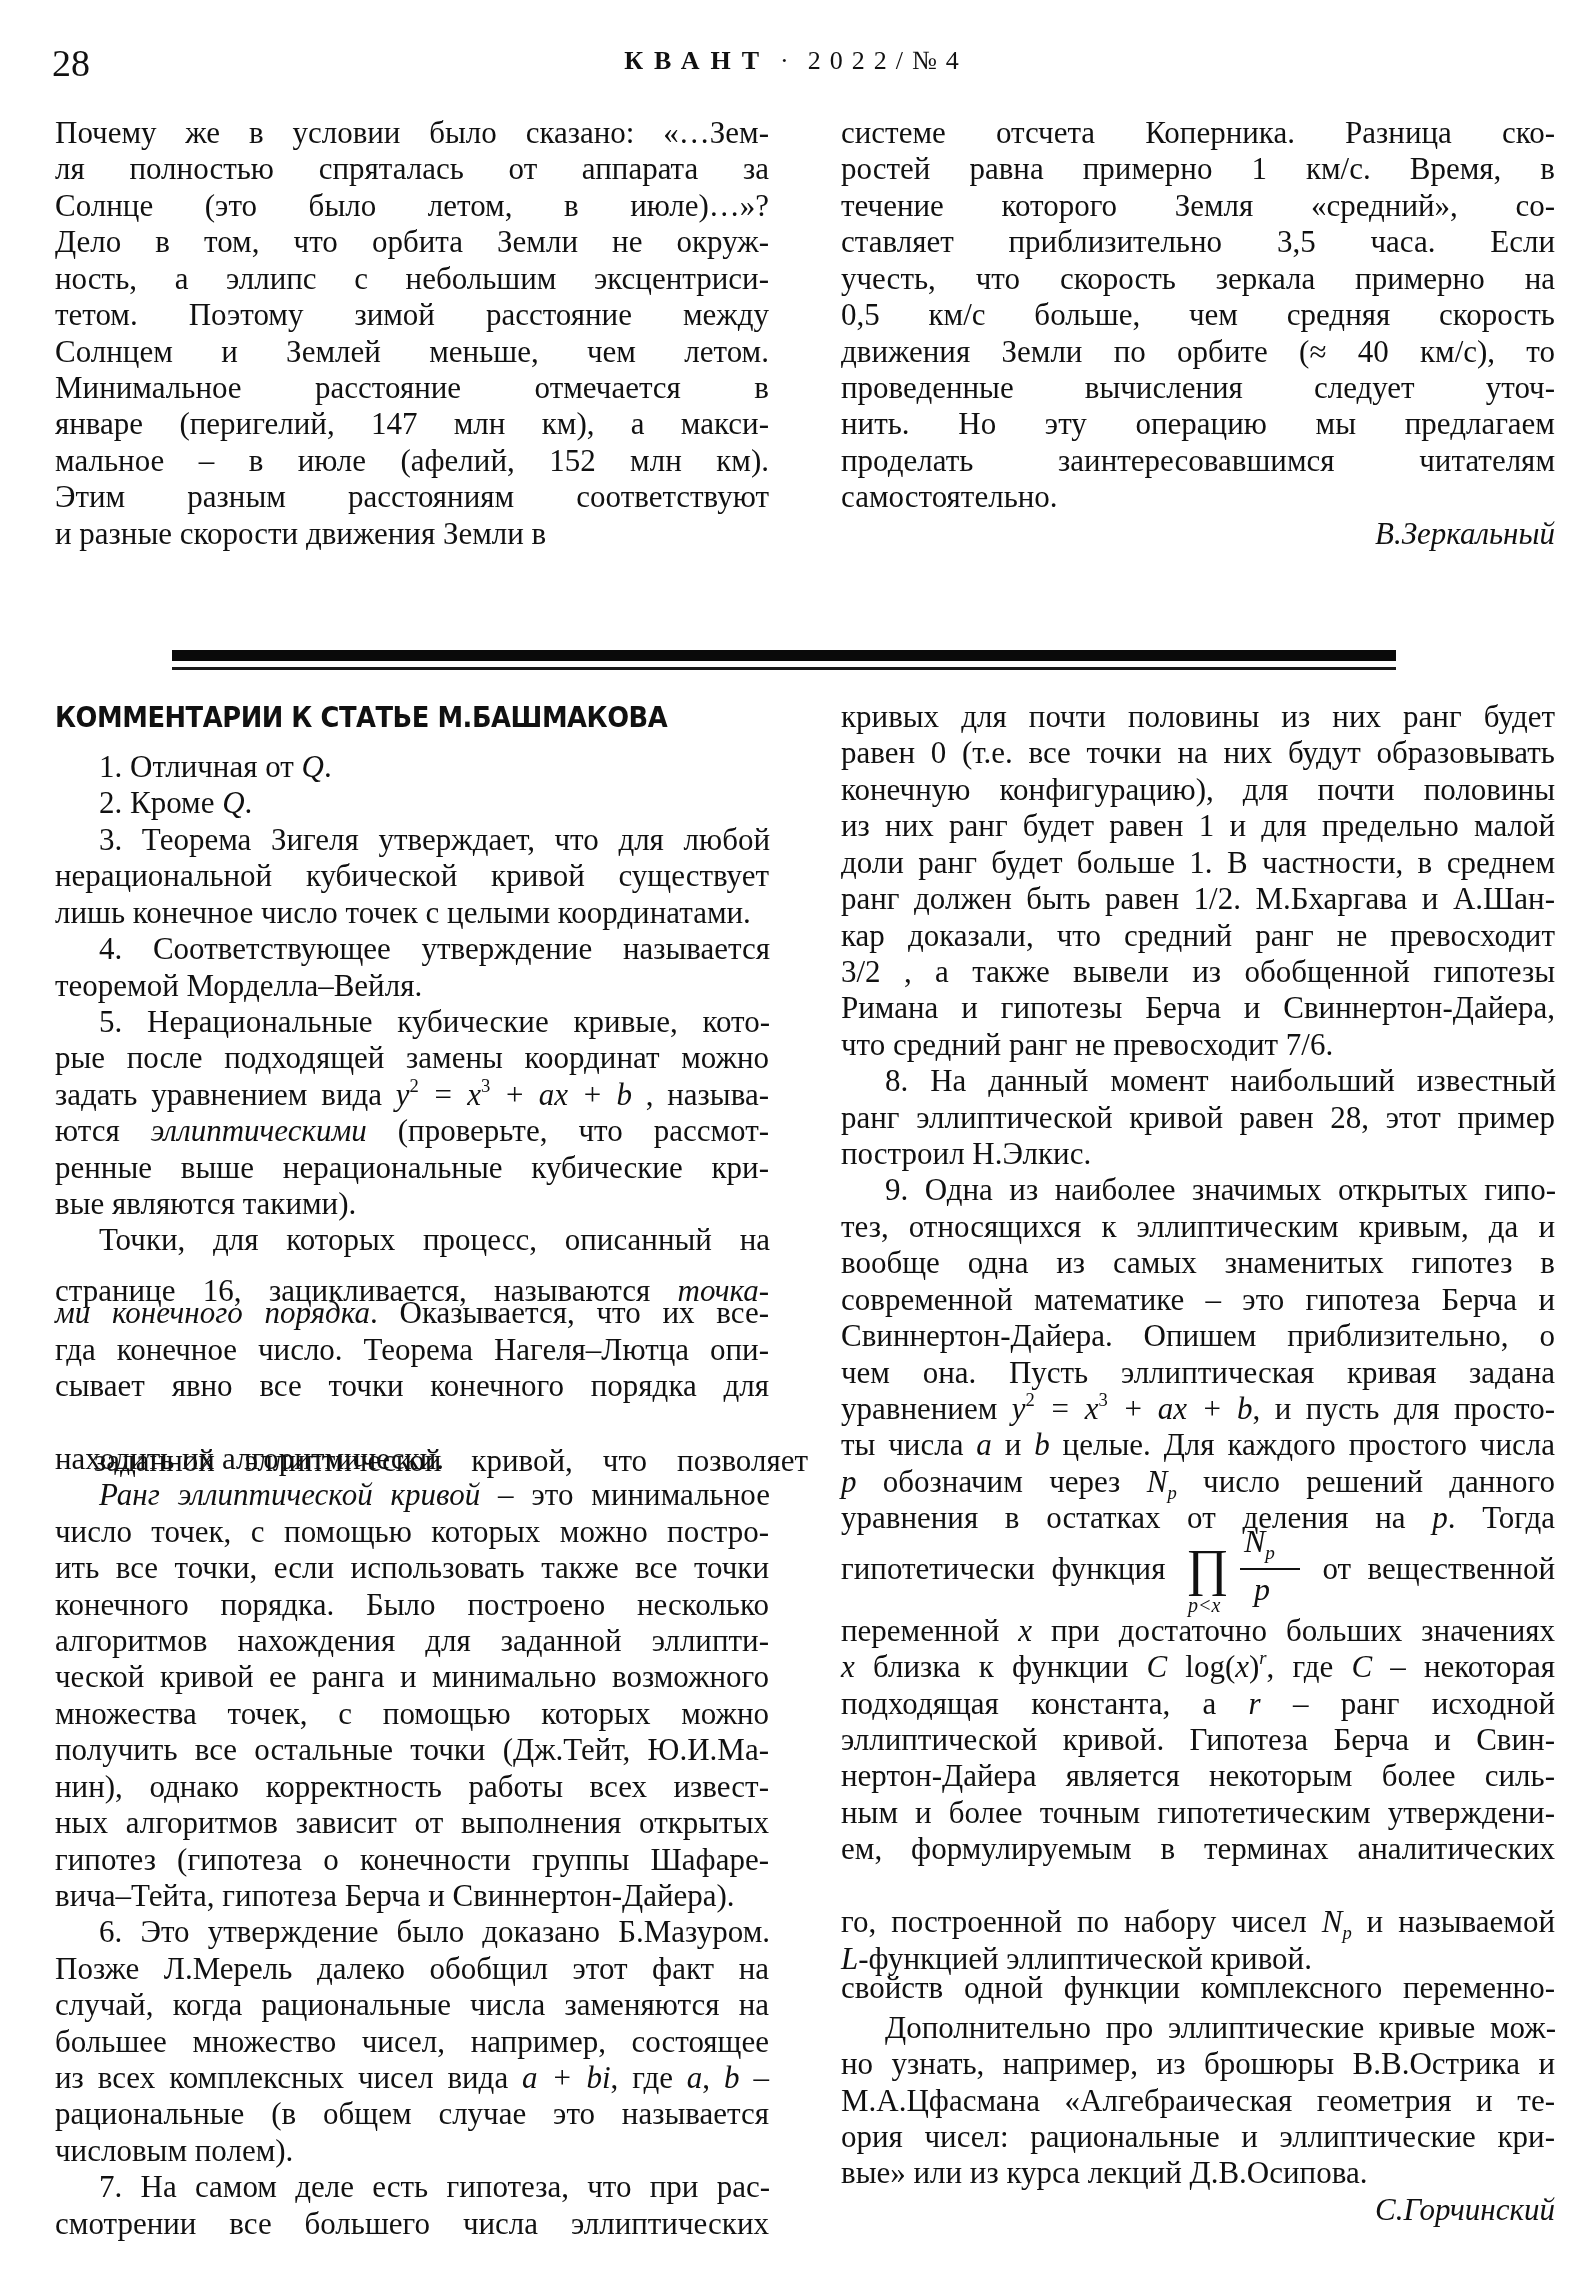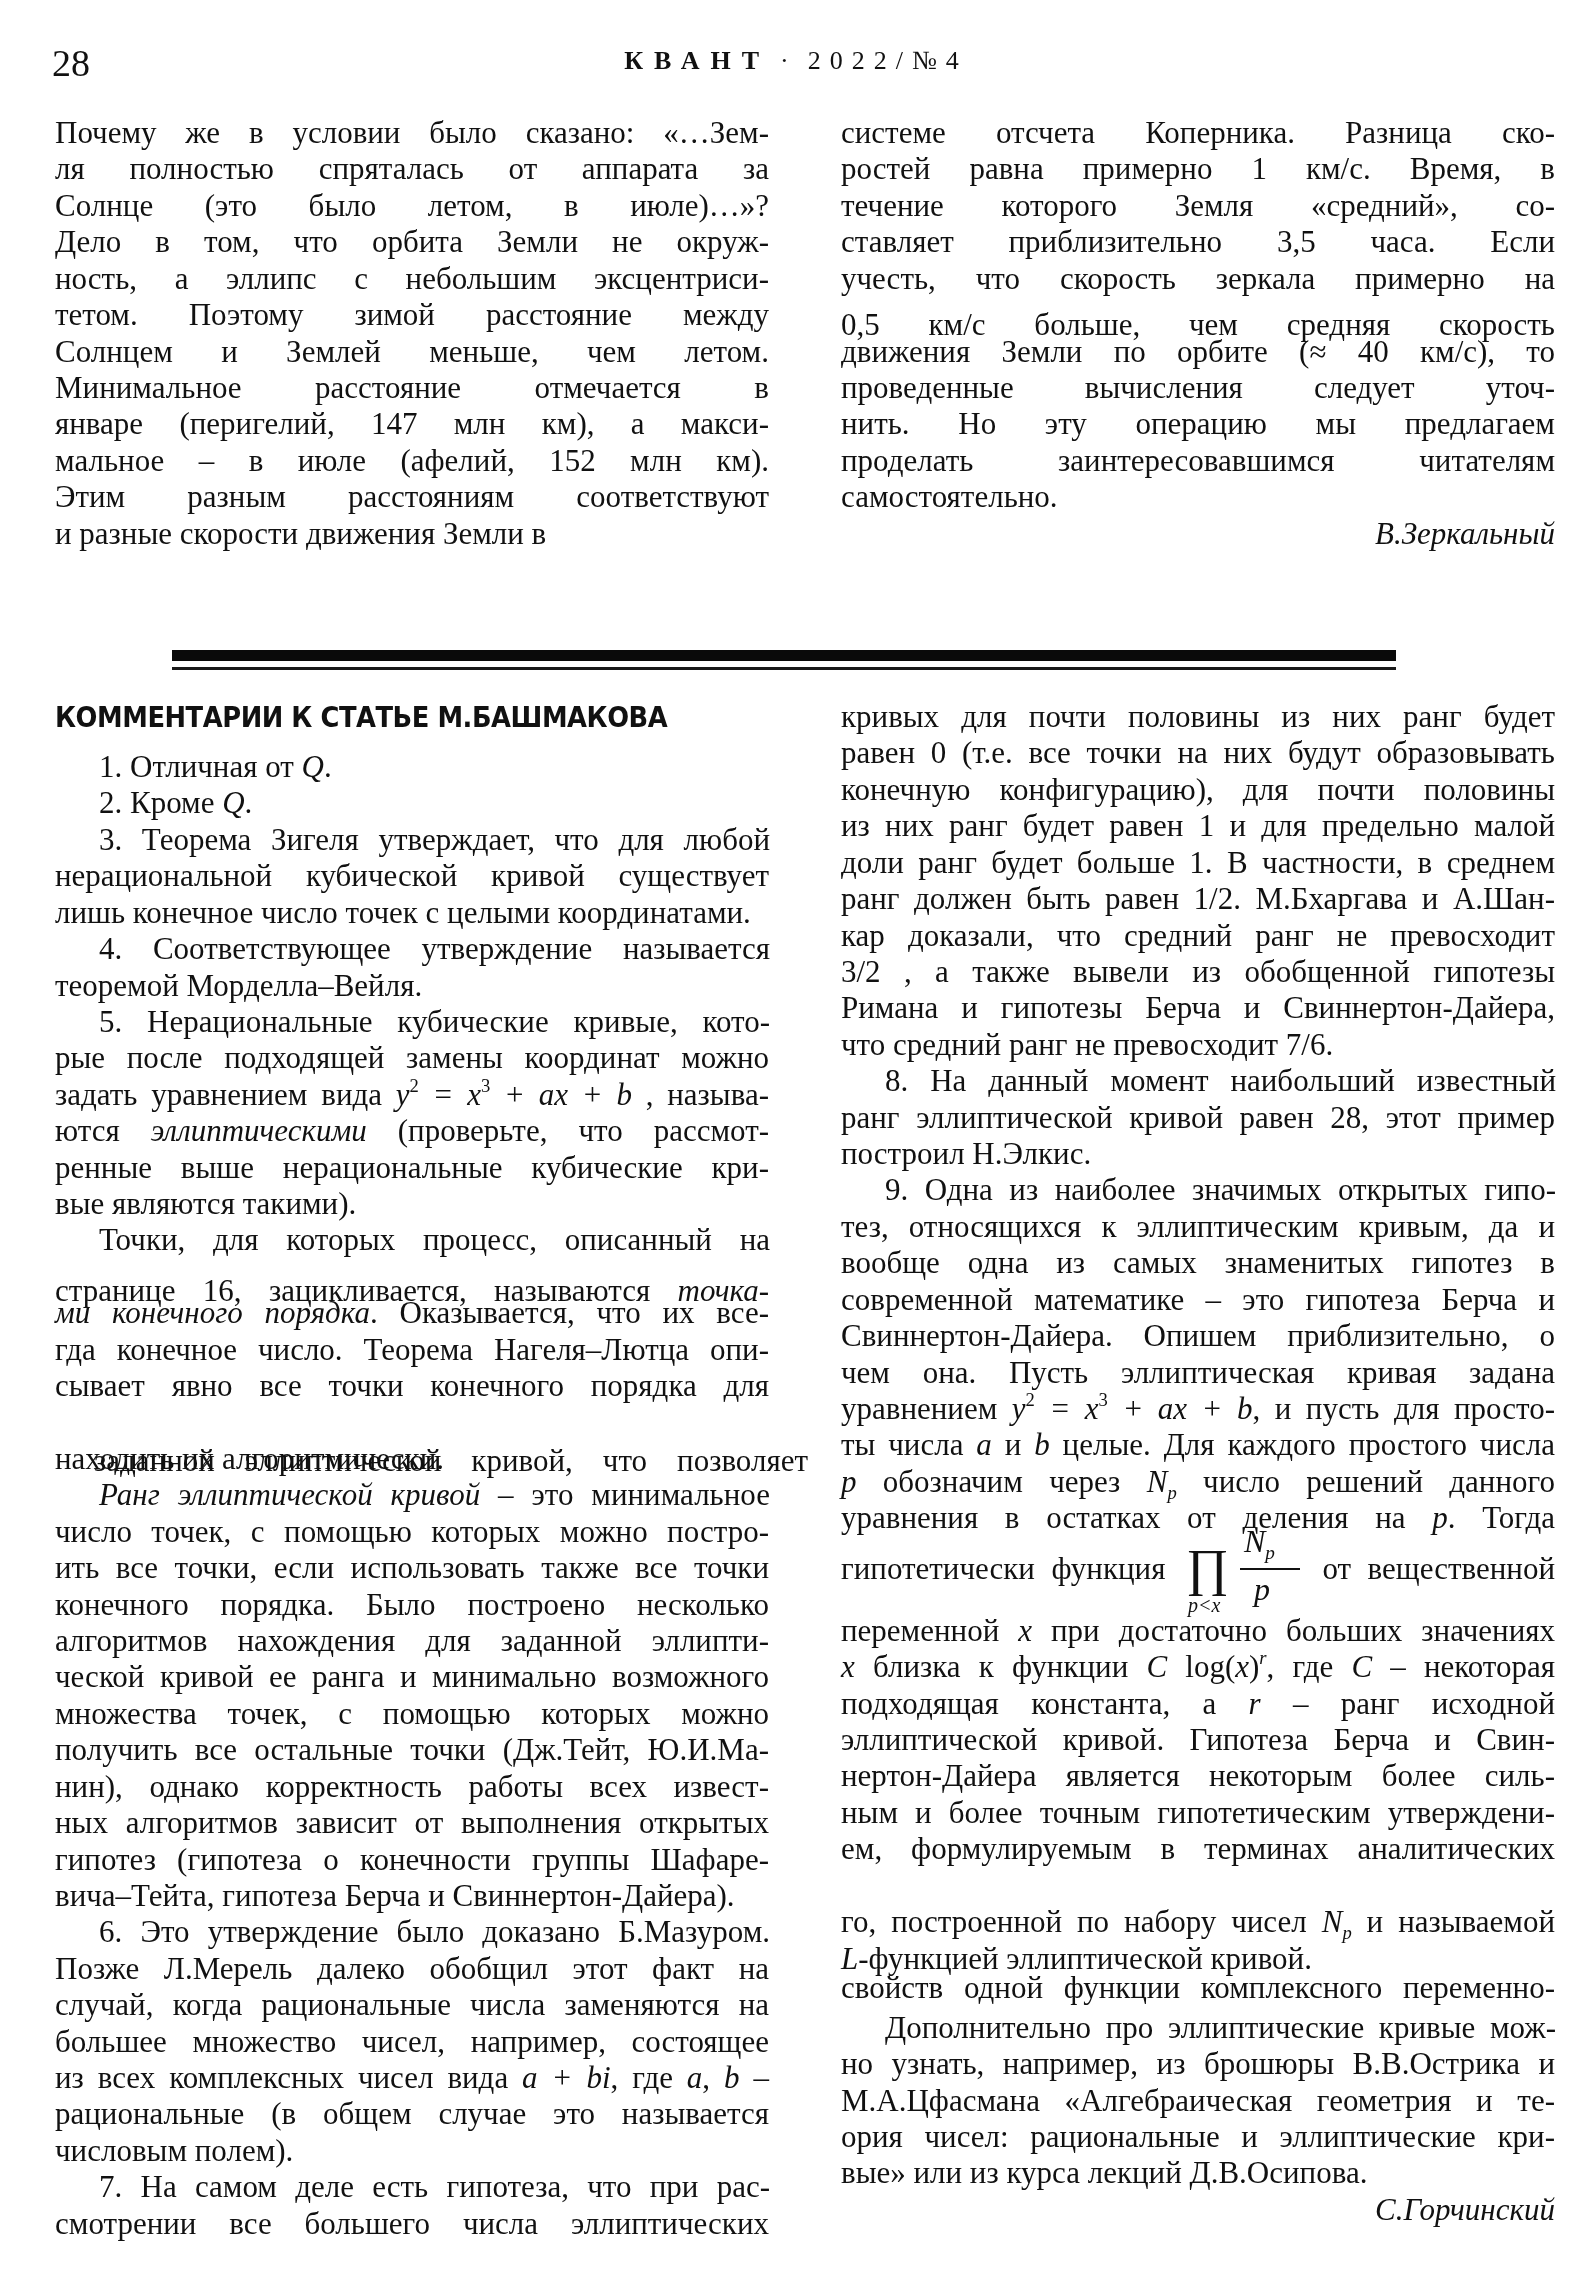--- a/index.html
+++ b/index.html
@@ -53,21 +53,21 @@
     <div class="line" style="top: 328px;">мальное – в июле (афелий, 152 млн км).</div>
     <div class="line" style="top: 364px;">Этим разным расстояниям соответствуют</div>
     <div class="line last" style="top: 401px;">и разные скорости движения Земли в</div>
   </div>
 <div class="col" id="top-right" style="left:841px; top:114px;">
     <div class="line" style="top: 0px;">системе отсчета Коперника. Разница ско-</div>
     <div class="line" style="top: 36px;">ростей равна примерно 1 км/с. Время, в</div>
     <div class="line" style="top: 73px;">течение которого Земля «средний», со-</div>
     <div class="line" style="top: 109px;">ставляет приблизительно 3,5 часа. Если</div>
     <div class="line" style="top: 146px;">учесть, что скорость зеркала примерно на</div>
-    <div class="line" style="top: 192px; font-family: Liberation Serif, serif;">0,5 км/с больше, чем средняя скорость</div>
+    <div class="line" style="top: 182px; font-family: Liberation Serif, serif;">0,5 км/с больше, чем средняя скорость</div>
     <div class="line" style="top: 219px;">движения Земли по орбите (≈ 40 км/с), то</div>
     <div class="line" style="top: 255px;">проведенные вычисления следует уточ-</div>
     <div class="line" style="top: 291px;">нить. Но эту операцию мы предлагаем</div>
     <div class="line" style="top: 328px;">проделать заинтересовавшимся читателям</div>
     <div class="line last" style="top: 364px;">самостоятельно.</div>
     <div class="line right sig" style="top: 401px;">В.Зеркальный</div>
   </div>
 
 <div class="rule-thick"></div>
 <div class="rule-thin"></div>

